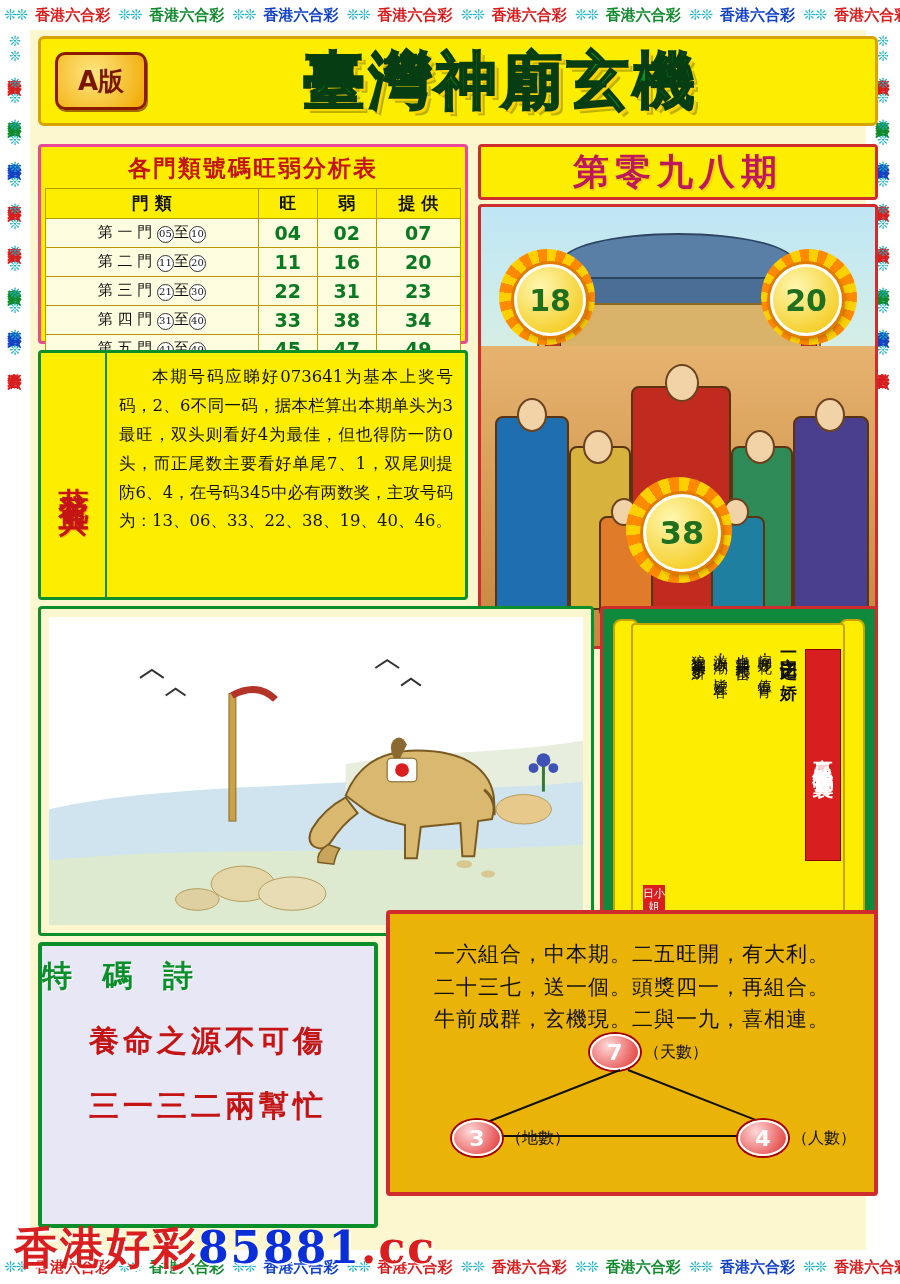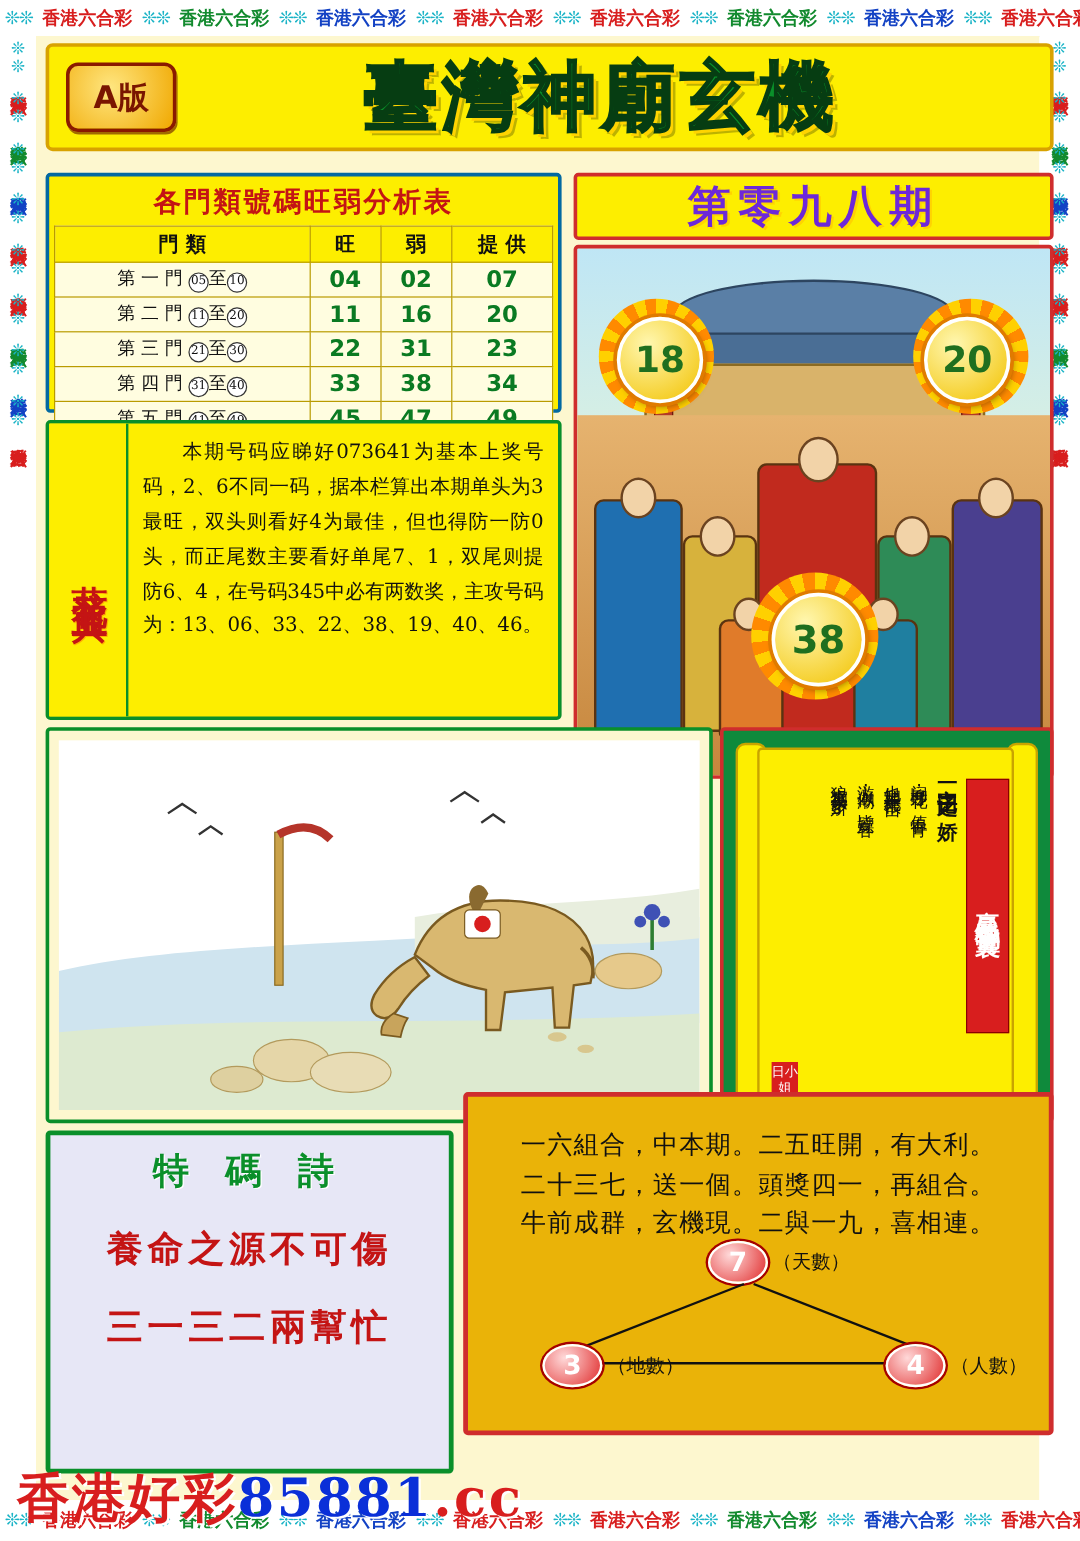--- a/index.html
+++ b/index.html
@@ -50,37 +50,37 @@
     -webkit-text-stroke:2px #063d12;
     text-shadow:3px 3px 0 #ffd400, 5px 5px 0 rgba(0,0,0,.25);
     letter-spacing:4px;
     font-family:"DejaVu Serif","Liberation Serif",serif;
     padding-right:20px;
   }
 
   
   .panel{position:absolute;box-sizing:border-box;}
   .tbl-panel{left:0;top:108px;width:430px;height:200px;
-    background:#fdee00;border:3px solid #0369a1;border-radius:4px;padding:4px;}
+    background:#fdee00;border:3px solid #ec4899;border-radius:4px;padding:4px;}
   .tbl-title{text-align:center;font-size:23px;font-weight:bold;color:#c41414;
     font-family:"DejaVu Serif","Liberation Serif",serif;letter-spacing:2px;margin:2px 0 4px;}
   table.atbl{width:100%;border-collapse:collapse;background:#fffde0;font-size:16px;}
   table.atbl th,table.atbl td{border:1px solid #b99b00;text-align:center;padding:3px 2px;}
   table.atbl th{background:#fdee00;color:#111;font-weight:bold;font-size:17px;
     font-family:"DejaVu Serif","Liberation Serif",serif;}
   td.lbl{color:#111;font-size:15px;white-space:nowrap;font-family:"DejaVu Serif","Liberation Serif",serif;}
   td.v{font-size:19px;font-weight:bold;color:#0a7a22;}
   .circ{display:inline-block;border:1px solid #333;border-radius:50%;
     width:15px;height:15px;line-height:14px;font-size:10px;text-align:center;background:#fff;}
 
   
   .period{left:440px;top:108px;width:400px;height:56px;
     background:#fdee00;border:3px solid #cf2d2d;border-radius:4px;
     display:flex;align-items:center;justify-content:center;}
-  .period span{font-size:36px;font-weight:bold;color:#6d28d9;letter-spacing:6px;
+  .period span{font-size:36px;font-weight:bold;color:#be185d;letter-spacing:6px;
     font-family:"DejaVu Serif","Liberation Serif",serif;
     text-shadow:2px 2px 0 #ffd400;}
 
   
   .temple{left:440px;top:168px;width:400px;height:445px;
     border:3px solid #cf2d2d;border-radius:4px;overflow:hidden;
     background:linear-gradient(#bfe6f5 0%,#d9f0e2 38%,#e9c98f 100%);}
   .temple-inner{position:absolute;inset:0;}
   .roof{position:absolute;left:80px;top:26px;width:230px;height:54px;
     background:#5a7fa6;border:2px solid #2d4560;border-radius:50% 50% 4px 4px;}
@@ -132,21 +132,21 @@
     display:flex;flex-direction:row-reverse;justify-content:flex-start;gap:4px;}
   .poem span{writing-mode:vertical-rl;font-size:14.5px;line-height:1.25;color:#111;
     font-family:"DejaVu Serif","Liberation Serif",serif;letter-spacing:2px;}
   .poem .big{font-size:17px;font-weight:bold;}
   .sig{position:absolute;left:40px;bottom:18px;width:22px;
     background:#d81e1e;color:#fff;font-size:11px;text-align:center;padding:2px 0;line-height:1.2;}
 
   
   .tema{left:0;top:906px;width:340px;height:286px;
     background:#e7e7f6;border:4px solid #0a8f2a;border-radius:4px;}
-  .tema-h{text-align:center;font-size:30px;font-weight:bold;color:#0a8f2a;letter-spacing:10px;
+  .tema-h{text-align:left;font-size:30px;font-weight:bold;color:#0a8f2a;letter-spacing:10px;
     margin-top:10px;font-family:"DejaVu Serif","Liberation Serif",serif;
     text-shadow:1px 1px 0 #fff;}
   .tema-l{text-align:center;font-size:30px;font-weight:bold;color:#c41414;letter-spacing:4px;
     margin-top:24px;font-family:"DejaVu Serif","Liberation Serif",serif;}
 
   
   .combo{left:348px;top:874px;width:492px;height:286px;
     background:#eab308;border:4px solid #cf2d2d;border-radius:4px;padding:24px 14px;}
   .combo-line{font-size:21px;color:#111;line-height:1.55;letter-spacing:1px;
     font-family:"DejaVu Serif","Liberation Serif",serif;text-align:center;}

